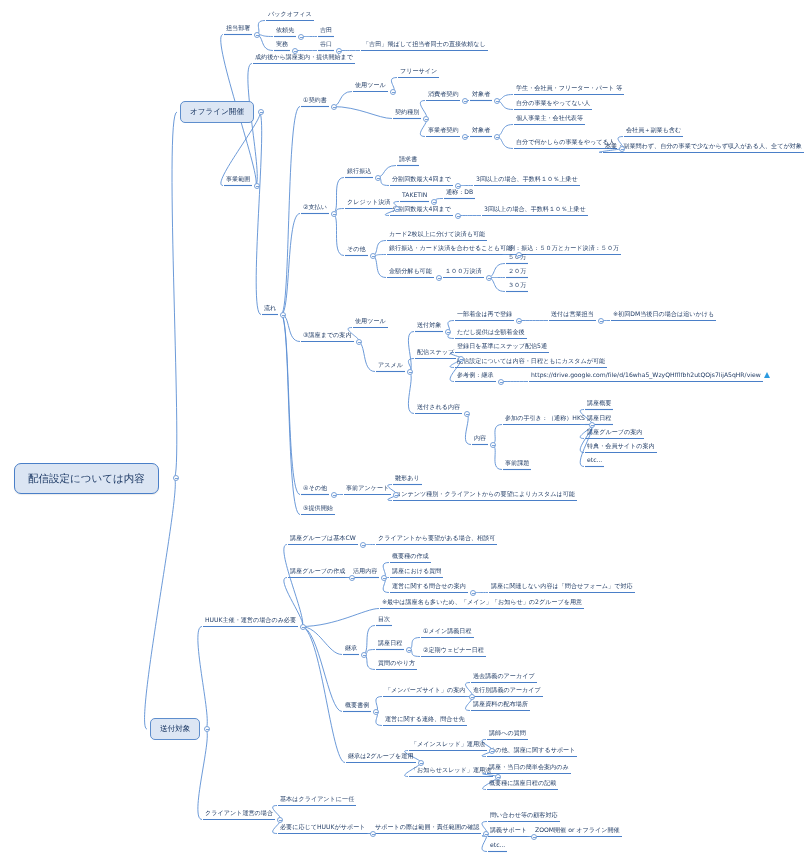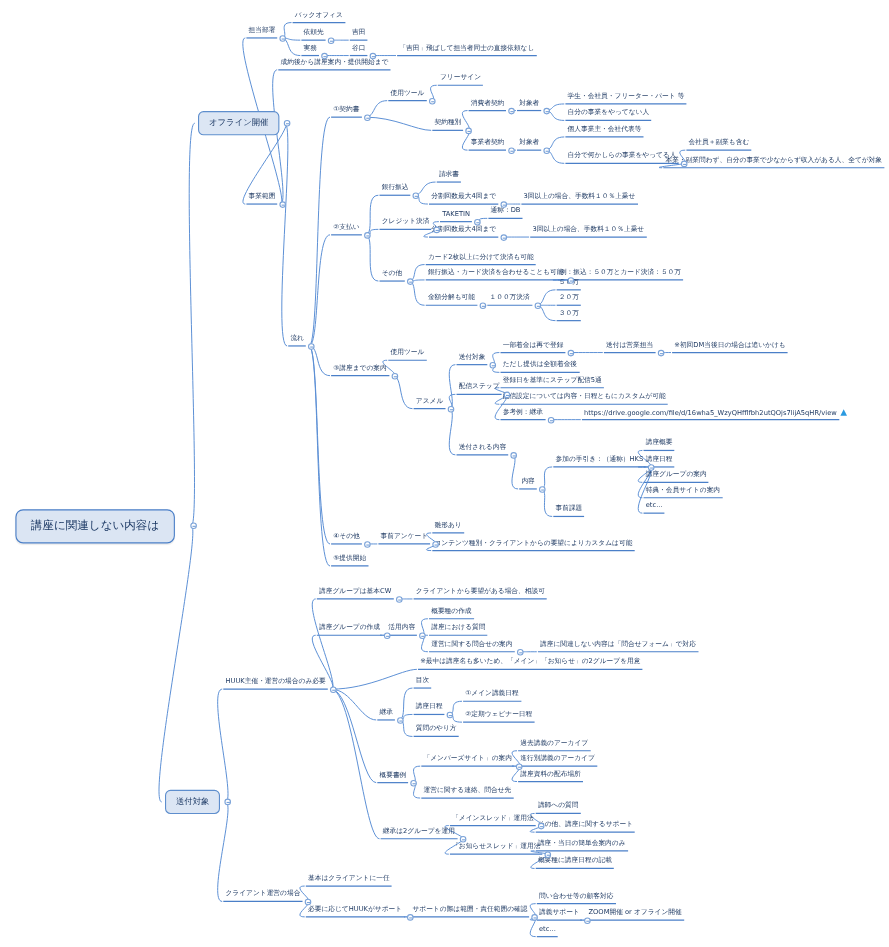--- a/index.html
+++ b/index.html
@@ -256,21 +256,21 @@
       <path d="M496,776.5 C506,776.5 472,789.5 486,789.5"></path>
       <path d="M278,819.5 C288,819.5 263,805.5 277,805.5"></path>
       <path d="M278,819.5 C288,819.5 263,833.5 277,833.5"></path>
       <path d="M371,833.5 C381,833.5 358,833.5 372,833.5"></path>
       <path d="M484,833.5 C494,833.5 473,821.5 487,821.5"></path>
       <path d="M484,833.5 C494,833.5 473,836.5 487,836.5"></path>
       <path d="M484,833.5 C494,833.5 473,851.5 487,851.5"></path>
       <path d="M532,836.5 C542,836.5 518,836.5 532,836.5"></path>
     </svg>
   <div id="nodes">
-      <div class="node root" title="自社商品リリース後の流れ" style="left: 14px; top: 463px;">講座に関連しない内容は</div>
+      <div class="node root" title="自社商品リリース後の流れ" style="left: 14px; top: 463px;">配信設定については内容</div>
       <div class="node lvl1" title="販売までの用意" style="left: 180px; top: 101px;">オフライン開催</div>
       <div class="node lvl1" title="講座運営" style="left: 150px; top: 718px;">送付対象</div>
       <div class="node topic" title="事業範囲" style="left: 226px; top: 176px;">事業範囲</div>
       <div class="node topic" title="担当部署" style="left: 226px; top: 25px;">担当部署</div>
       <div class="node topic" title="バックオフィス" style="left: 268px; top: 11px;">バックオフィス</div>
       <div class="node topic" title="依頼先" style="left: 276px; top: 27px;">依頼先</div>
       <div class="node topic" title="吉田" style="left: 320px; top: 27px;">吉田</div>
       <div class="node topic" title="実務" style="left: 276px; top: 41px;">実務</div>
       <div class="node topic" title="谷口" style="left: 320px; top: 41px;">谷口</div>
       <div class="node topic" title="「吉田」飛ばして担当者同士の直接依頼なし" style="left: 363px; top: 41px;">「吉田」飛ばして担当者同士の直接依頼なし</div>

